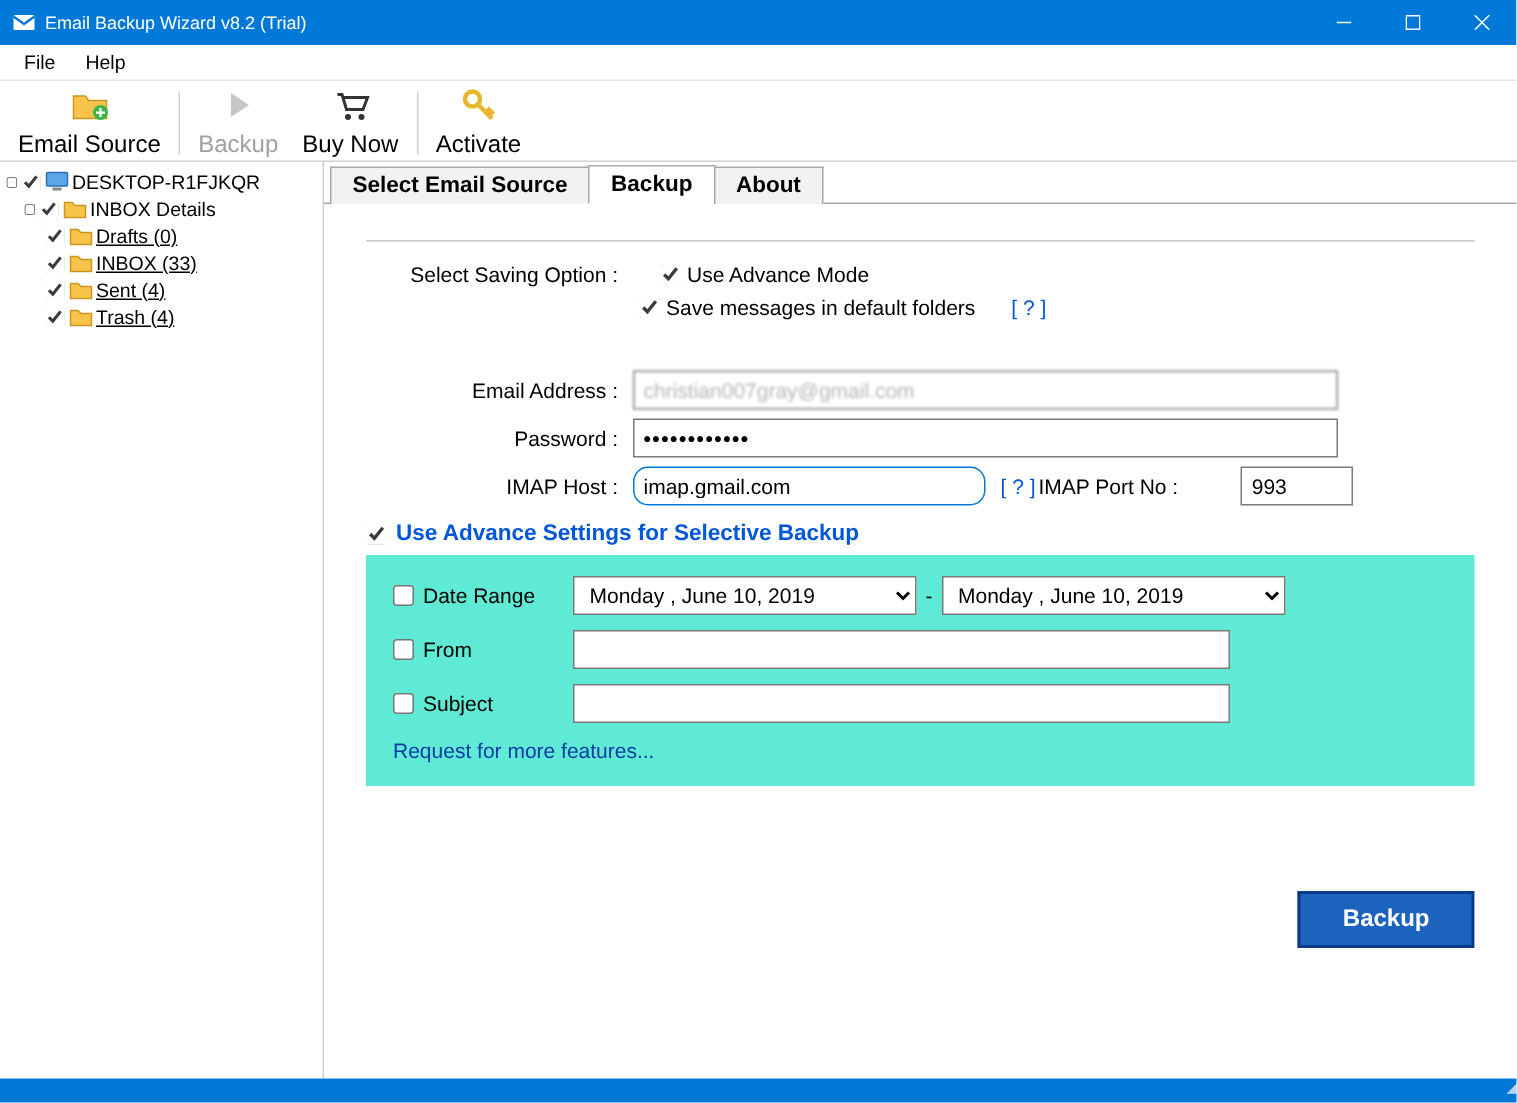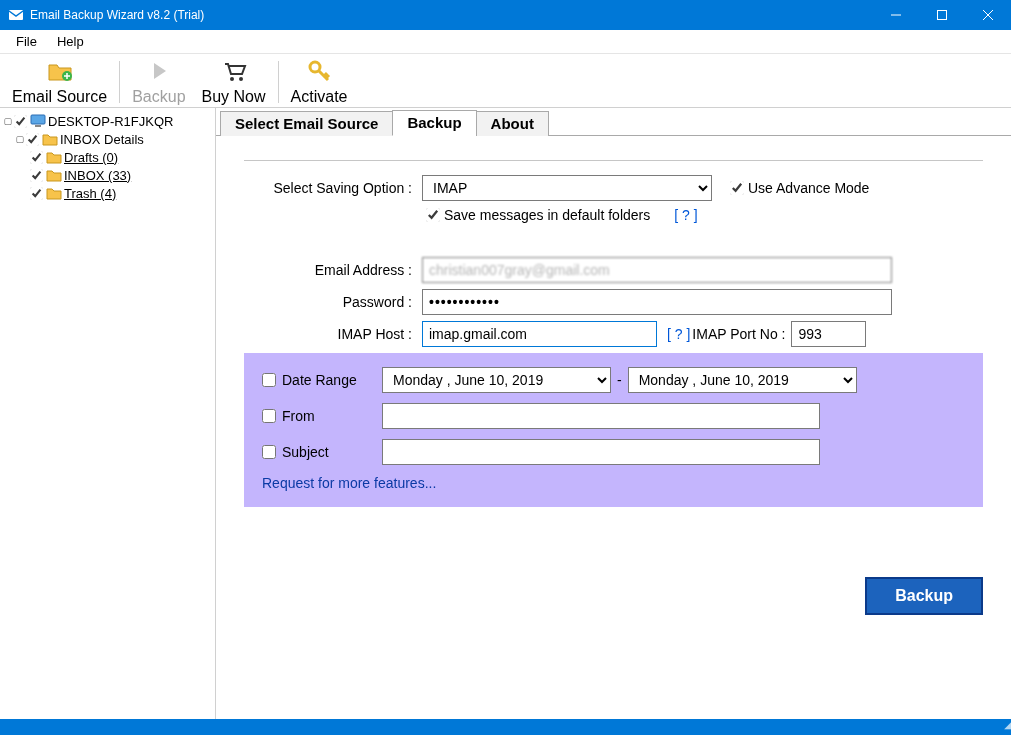--- a/index.html
+++ b/index.html
@@ -51,21 +51,21 @@
 .row { display: flex; align-items: center; margin-bottom: 6px; }
 .row .lbl { text-align: right; padding-right: 10px; }
 .panel input[type=text], .panel input[type=password], .panel select { border: 1px solid #7a7a7a; font-size: 14px; height: 26px; padding: 2px 6px; background:#fff; font-family:inherit;}
 .panel select{height:26px;}
 .panel input[type=text].blue-border { border: 1px solid #0078d7; }
 .help-link { color: #0057d8; cursor: pointer; }
 
 .adv-title-row { display:flex; align-items:center; margin-top:10px;}
 .adv-title { color: #0057d8; font-weight: bold; font-size: 15px; }
 
-.adv-box { background: #c4b5fd; padding: 14px 18px 16px; margin-top: 6px; }
+.adv-box { background: #5eead4; padding: 14px 18px 16px; margin-top: 6px; }
 .adv-box .arow { display: flex; align-items: center; margin-bottom: 10px; }
 .adv-box .arow .albl { display: flex; align-items:center; width: 120px; }
 .adv-box .arow input.long { width: 438px; }
 .adv-box select.date { width:229px; height:26px;}
 .request-link { color: #0b3aa5; cursor: pointer; }
 
 .backup-btn { float:right; background: #1c63bd; color:#fff; border: 2px solid #0b3a8a; padding: 8px 28px; font-size:16px; font-weight:bold; cursor:pointer;}
 
 
 .statusbar { height: 16px; background: #0078d7; position: absolute; bottom:0; left:0; right:0; display:flex; justify-content:flex-end; padding-right:2px;}
@@ -191,36 +191,44 @@
         </span>
       <span>INBOX (33)</span>
     </div>
     <div class="tree-row indent-2">
       <input type="checkbox" checked="" style="">
       <span class="node-icon">
           <svg viewBox="0 0 16 14">
             <path d="M1 3 L6 3 L8 5 L15 5 L15 13 L1 13 Z" fill="#f7c34b" stroke="#c9971f"></path>
           </svg>
         </span>
+      <span>Sent (4)</span>
+    </div>
+    <div class="tree-row indent-2">
+      <input type="checkbox" checked="" style="">
+      <span class="node-icon">
+          <svg viewBox="0 0 16 14">
+            <path d="M1 3 L6 3 L8 5 L15 5 L15 13 L1 13 Z" fill="#f7c34b" stroke="#c9971f"></path>
+          </svg>
+        </span>
       <span>Trash (4)</span>
     </div>
   </div>
 
   <div class="content">
     <div class="tabbar">
       <div class="tab inactive">Select Email Source</div>
       <div class="tab active">Backup</div>
       <div class="tab inactive">About</div>
     </div>
 
     <div class="panel">
       <hr>
       <div class="row">
         <span class="lbl" style="width:178px">Select Saving Option :</span>
-        <select style="width:290px"><option>IMAP</option></select>
         <span style="width:18px"></span>
         <input type="checkbox" checked="" style="">
         <span style="margin-left:4px">Use Advance Mode</span>
       </div>
       <div class="row">
         <span style="width:182px"></span>
         <input type="checkbox" checked="" style="">
         <span style="margin-left:4px">Save messages in default folders</span>
         <span style="width:24px"></span>
         <span class="help-link">[ ? ]</span>
@@ -231,27 +239,31 @@
       <div class="row">
         <span class="lbl" style="width:178px">Email Address :</span>
         <input type="text" style="width: 470px; color: rgb(181, 181, 181); filter: blur(1.2px);" value="christian007gray@gmail.com">
       </div>
       <div class="row">
         <span class="lbl" style="width:178px">Password :</span>
         <input type="text" style="width: 470px; letter-spacing: 1px; font-weight: bold;" value="••••••••••••">
       </div>
       <div class="row">
         <span class="lbl" style="width:178px">IMAP Host :</span>
-        <input type="text" class="blue-border" style="width: 235px;" value="imap.gmail.com">
+        <input type="text" class="blue-border" style="width: 235px; border-radius: 10px;" value="imap.gmail.com">
         <span style="width:10px"></span>
         <span class="help-link">[ ? ]</span>
         <span style="margin:0 6px 0 2px">IMAP Port No :</span>
-        <input type="text" style="width: 75px;" value="993">
-      </div>
-
+        <input type="text" style="width: 75px; margin-left: 36px;" value="993">
+      </div>
+
+      <div class="adv-title-row">
+        <input type="checkbox" checked="" style="">
+        <span class="adv-title" style="margin-left:6px">Use Advance Settings for Selective Backup</span>
+      </div>
 
       <div class="adv-box">
         <div class="arow">
           <span class="albl">
               <input type="checkbox" style="">
               <span style="margin-left:6px">Date Range</span>
             </span>
           <select class="date"><option>Monday   ,      June     10, 2019</option></select>
           <span style="margin:0 6px">-</span>
           <select class="date"><option>Monday   ,      June     10, 2019</option></select>

